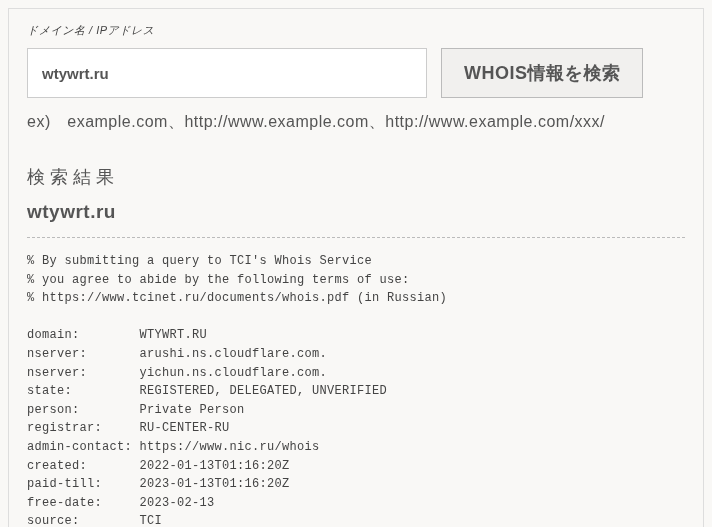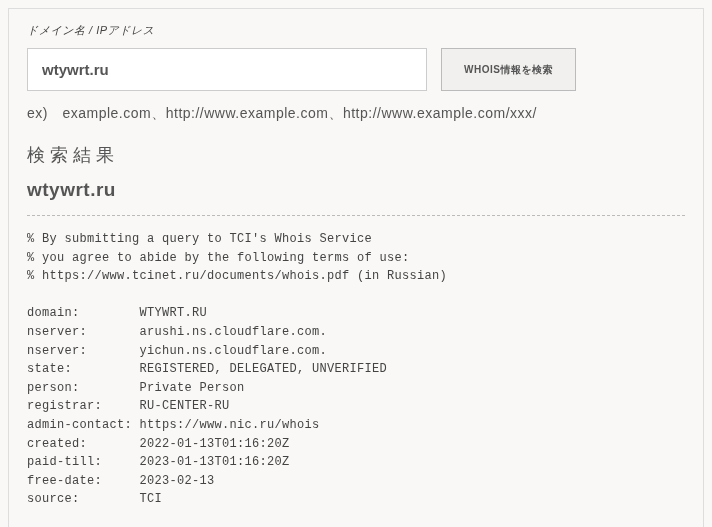--- a/index.html
+++ b/index.html
@@ -32,34 +32,34 @@
       padding: 12px 14px;
       font-size: 15px;
       font-weight: bold;
       color: #555;
       border: 1px solid #ccc;
       background: #fff;
       font-family: inherit;
     }
     .search-button {
       padding: 12px 22px;
-      font-size: 10px;
+      font-size: 18px;
       font-weight: bold;
       color: #555;
       background: #f1f0ee;
       border: 1px solid #bbb;
       cursor: pointer;
       font-family: inherit;
       letter-spacing: 0.5px;
     }
     .example {
-      font-size: 14px;
+      font-size: 16px;
       color: #555;
       letter-spacing: 0.5px;
-      margin-bottom: 20px;
+      margin-bottom: 32px;
       word-spacing: 1px;
     }
     .result-heading {
       font-size: 18px;
       font-weight: normal;
       color: #555;
       letter-spacing: 5px;
       margin-bottom: 12px;
     }
     .domain-name {

